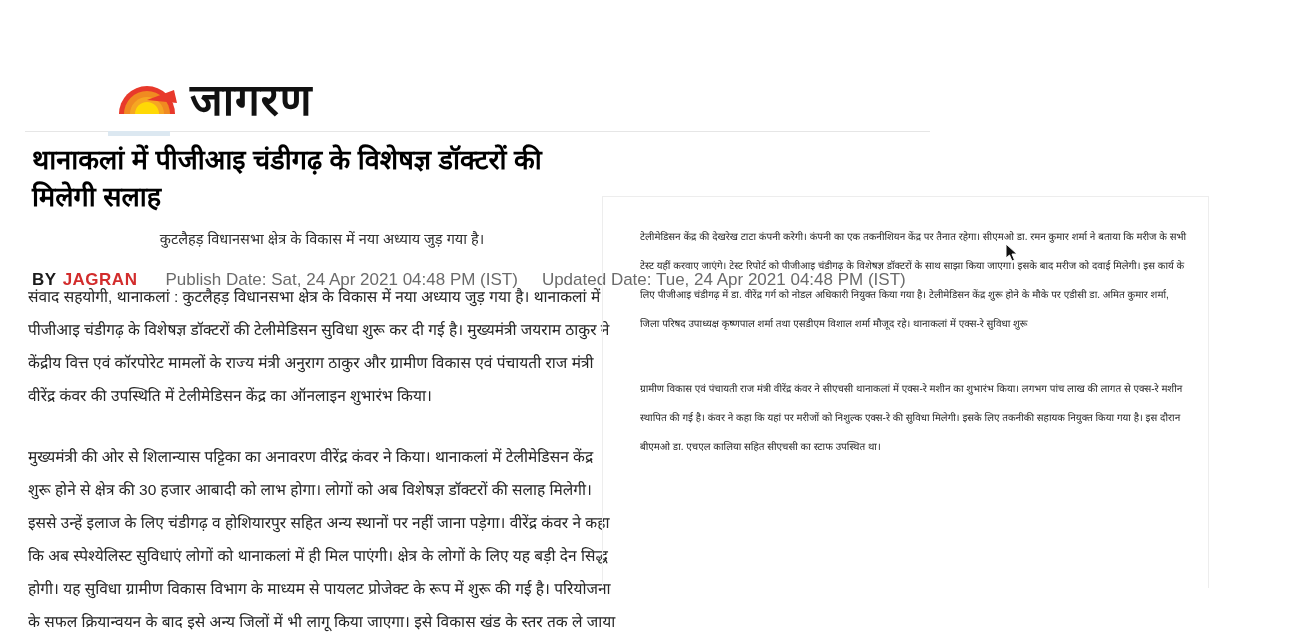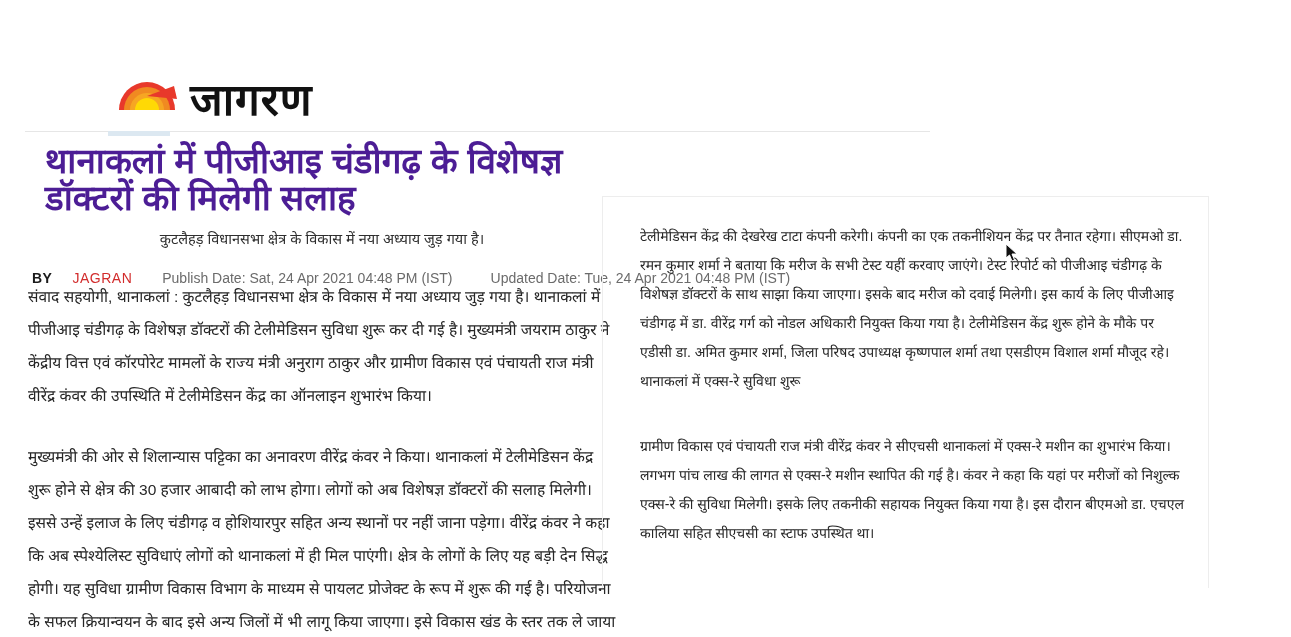--- a/index.html
+++ b/index.html
@@ -8,21 +8,21 @@
     position: relative;
     font-family: "Liberation Sans", "DejaVu Sans", sans-serif;
     color: #222;
     overflow: hidden;
   }
 
   
   .brand {
     position: absolute;
     left: 116px; top: 74px;
-    display: flex; align-items: flex-start; gap: 12px;
+    display: flex; align-items: flex-end; gap: 12px;
     cursor: pointer;
   }
   .brand-icon { width: 62px; height: 40px; display: block; }
   .brand-name {
     font-size: 44px;
     font-weight: 700;
     color: #111;
     letter-spacing: 1px;
     line-height: 1;
     transform: translateY(4px);
@@ -41,44 +41,43 @@
     background: #dce8f1;
   }
 
   
   .article-head {
     position: absolute;
     left: 32px; top: 142px;
     width: 580px;
   }
   .headline {
-    font-size: 35px;
+    font-size: 27px;
     line-height: 37px;
     font-weight: 700;
-    color: #4c1d95;
-    margin-left: 13px;
+    color: #000000;
   }
   .standfirst {
     margin-top: 12px;
     font-size: 14.5px;
     color: #2e2e2e;
     text-align: center;
   }
   .byline {
     margin-top: 22px;
-    font-size: 14px;
+    font-size: 17px;
     color: #6b6b6b;
     display: flex;
     align-items: flex-end;
-    gap: 20px;
+    gap: 6px;
     white-space: nowrap;
   }
   .byline .by { color: #1b1b1b; font-weight: 700; letter-spacing: .5px; }
-  .byline .author { color: #d22c2c; font-weight: 400; letter-spacing: .5px; cursor: pointer; }
-  .byline .date { margin-left: 10px; }
+  .byline .author { color: #d22c2c; font-weight: 700; letter-spacing: .5px; cursor: pointer; }
+  .byline .date { margin-left: 22px; }
   .byline .date2 { margin-left: 18px; }
 
   
   .col-left {
     position: absolute;
     left: 28px; top: 280px;
     width: 592px;
     font-size: 15.5px;
     line-height: 33px;
     color: #262626;
@@ -90,21 +89,21 @@
     left: 602px; top: 196px;
     width: 607px; height: 392px;
     border-top: 1px solid #ededed;
     border-left: 1px solid #ededed;
     border-right: 1px solid #ededed;
   }
   .col-right {
     position: absolute;
     left: 640px; top: 222px;
     width: 548px;
-    font-size: 14px;
+    font-size: 10px;
     line-height: 29px;
     color: #262626;
   }
   .col-right p + p { margin-top: 36px; }
 
   
   .cursor {
     position: absolute;
     left: 1005px; top: 243px;
     width: 14px; height: 20px;

